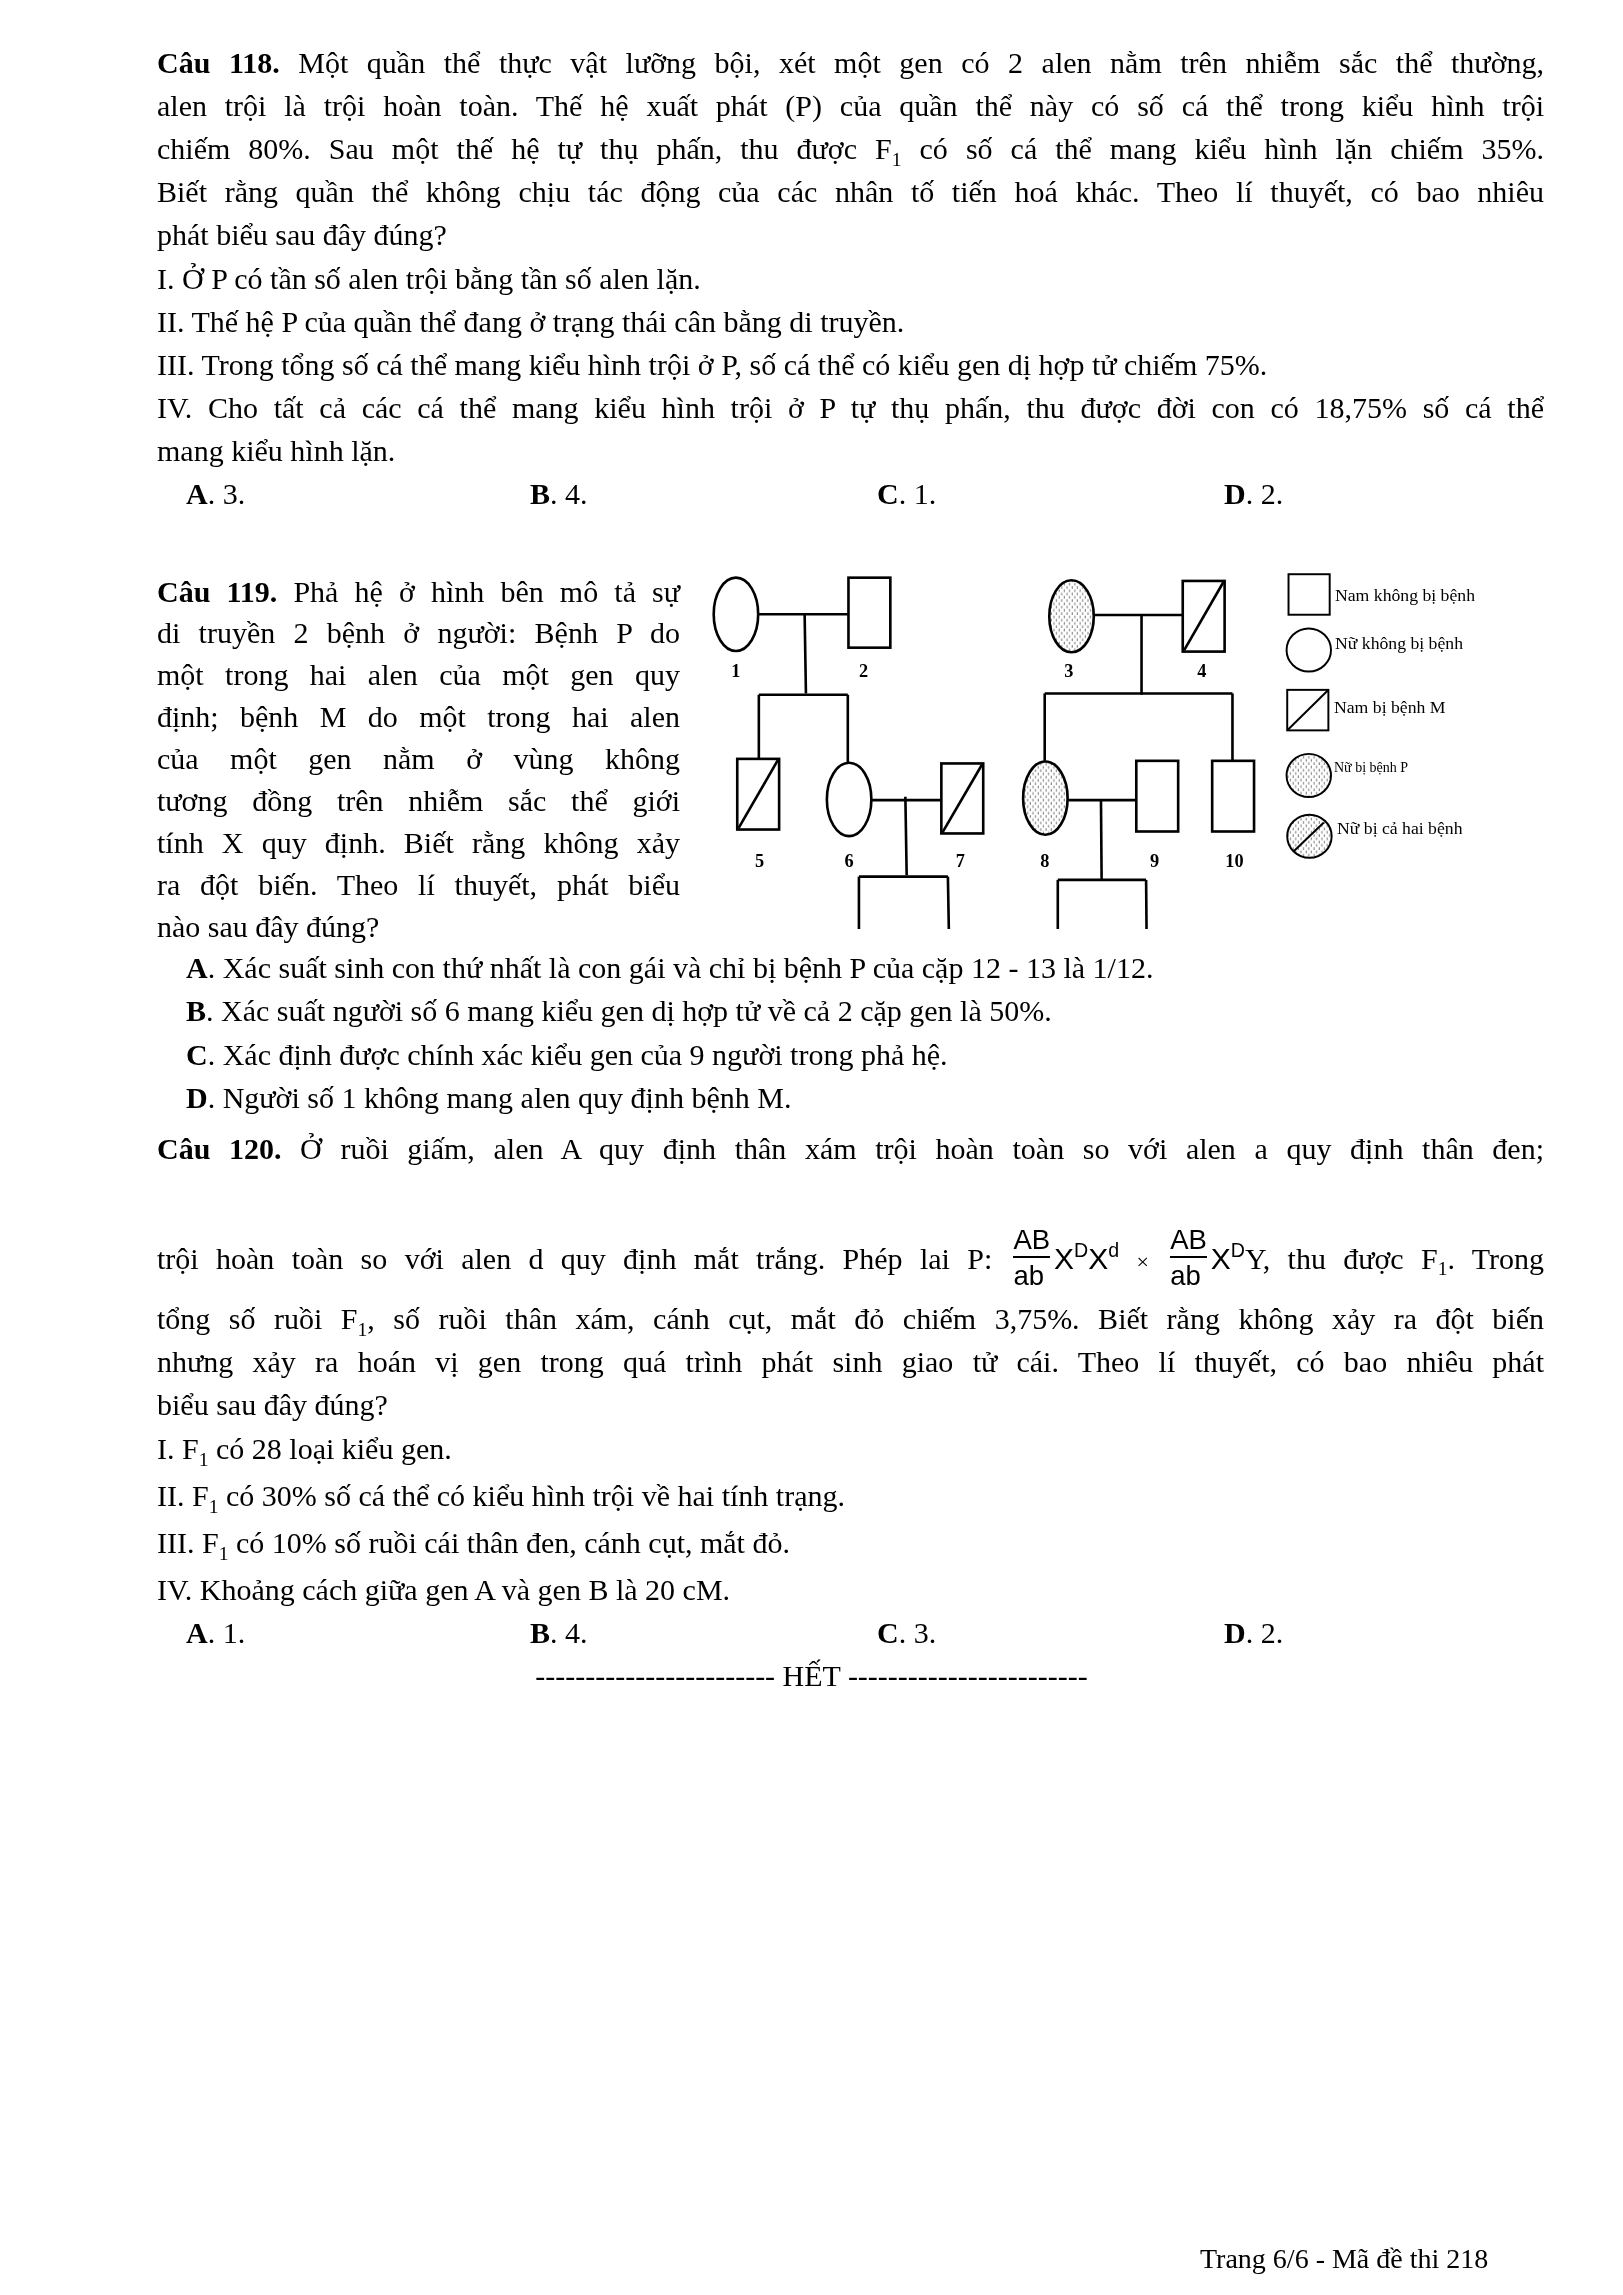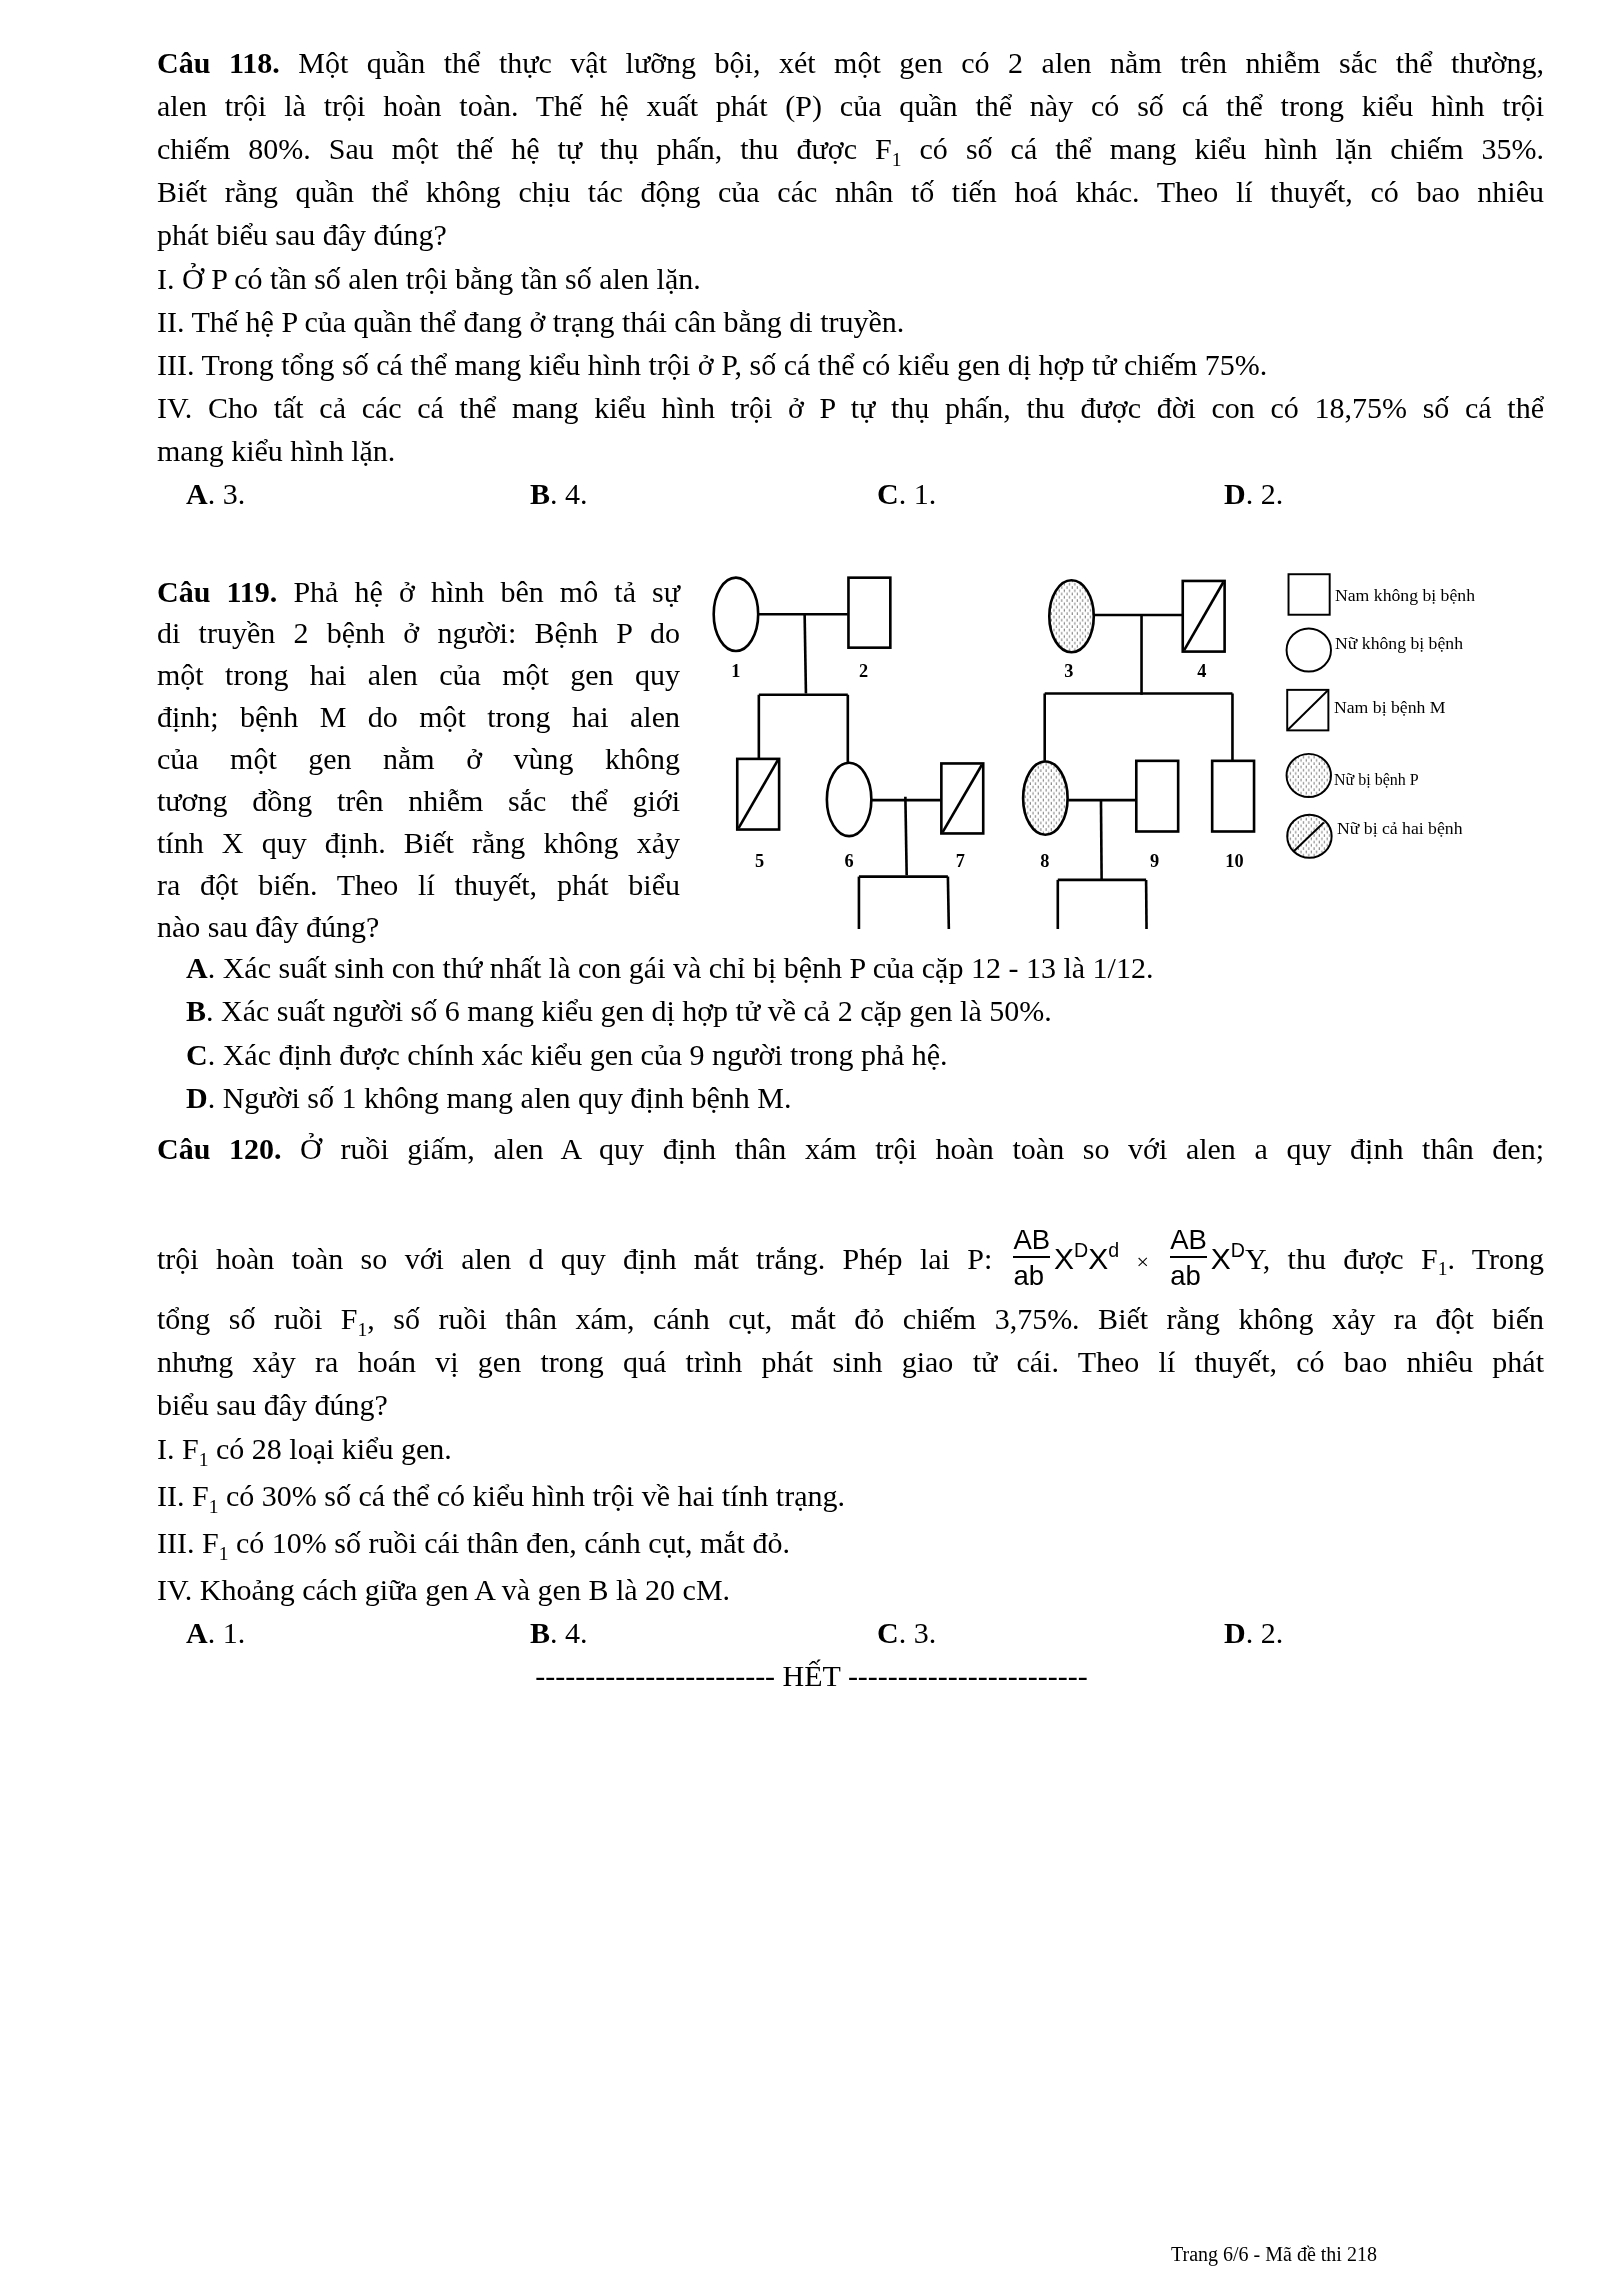--- a/index.html
+++ b/index.html
@@ -11,21 +11,21 @@
   .b { font-weight: bold; }
   .opt { position: absolute; font-size: 30px; line-height: 43px; white-space: nowrap; }
   .narrow { position: absolute; left: 157px; width: 523px; font-size: 30px; line-height: 42px; white-space: nowrap; text-align: justify; text-align-last: justify; }
   .narrow.last { text-align-last: left; }
   sub { font-size: 19.6px; vertical-align: -6.5px; line-height: 0; }
   sup { font-size: 19.6px; vertical-align: 11.8px; line-height: 0; }
   .frac { display: inline-block; vertical-align: middle; text-align: center; line-height: 1; margin: 0 3.9px; position: relative; top: -3.9px; }
   .frac .num { display: block; font-size: 27.5px; padding-bottom: 2.6px; border-bottom: 2.6px solid #000; font-family: "Liberation Sans", sans-serif; }
   .frac .den { display: block; font-size: 27.5px; padding-top: 3.9px; font-family: "Liberation Sans", sans-serif; }
   .mono { font-family: "Liberation Sans", sans-serif; }
-  .footer { position: absolute; left: 1171px; top: 2243px; font-size: 20px; white-space: nowrap; }
+  .footer { position: absolute; left: 1200px; top: 2243px; font-size: 28px; white-space: nowrap; }
   .end { position: absolute; left: 0; width: 1623px; top: 1659px; text-align: center; font-size: 30px; white-space: nowrap; }
   svg text { font-family: "Liberation Serif", serif; }
 </style>
 </head>
 <body>
 
 <div class="page">
 
   <div class="line just" style="top:41px;"><span class="b">Câu 118.</span> <span>Một quần thể thực vật lưỡng bội, xét một gen có 2 alen nằm trên nhiễm sắc thể thường,</span></div>
   <div class="line just" style="top:84px;">alen trội là trội hoàn toàn. Thế hệ xuất phát (P) của quần thể này có số cá thể trong kiểu hình trội</div>
@@ -153,21 +153,21 @@
         <rect x="6" y="185" width="63" height="62" fill="#fff"></rect>
         <line x1="7" y1="246" x2="68" y2="186"></line>
         <ellipse cx="39" cy="316" rx="34" ry="33" fill="url(#dotsL)"></ellipse>
         <ellipse cx="40" cy="409" rx="34" ry="33" fill="url(#dotsL)"></ellipse>
         <line x1="16" y1="432" x2="62" y2="388"></line>
       </g>
     </svg>
     <div style="position:absolute; left:52px; top:15.7px; font-size:17.7px;">Nam không bị bệnh</div>
     <div style="position:absolute; left:52px; top:64px; font-size:17.7px;">Nữ không bị bệnh</div>
     <div style="position:absolute; left:51px; top:128px; font-size:17.7px;">Nam bị bệnh M</div>
-    <div style="position:absolute; left:51px; top:202px; font-size:16px;">Nữ bị bệnh P</div>
+    <div style="position:absolute; left:51px; top:191px; font-size:14px;">Nữ bị bệnh P</div>
     <div style="position:absolute; left:54px; top:249px; font-size:17.7px;">Nữ bị cả hai bệnh</div>
   </div>
 
   <div class="opt" style="left:186px; top:946px;"><b>A</b><span>. Xác suất sinh con thứ nhất là con gái và chỉ bị bệnh P của cặp 12 - 13 là 1/12.</span></div>
   <div class="opt" style="left:186px; top:989px;"><b>B</b><span>. Xác suất người số 6 mang kiểu gen dị hợp tử về cả 2 cặp gen là 50%.</span></div>
   <div class="opt" style="left:186px; top:1033px;"><b>C</b><span>. Xác định được chính xác kiểu gen của 9 người trong phả hệ.</span></div>
   <div class="opt" style="left:186px; top:1076px;"><b>D</b><span>. Người số 1 không mang alen quy định bệnh M.</span></div>
 
   <div class="line just" style="top:1127px;"><span class="b">Câu 120.</span><span> Ở ruồi giấm, alen A quy định thân xám trội hoàn toàn so với alen a quy định thân đen;</span></div>
   <div class="line just" style="top:1230px; line-height:52px;">

